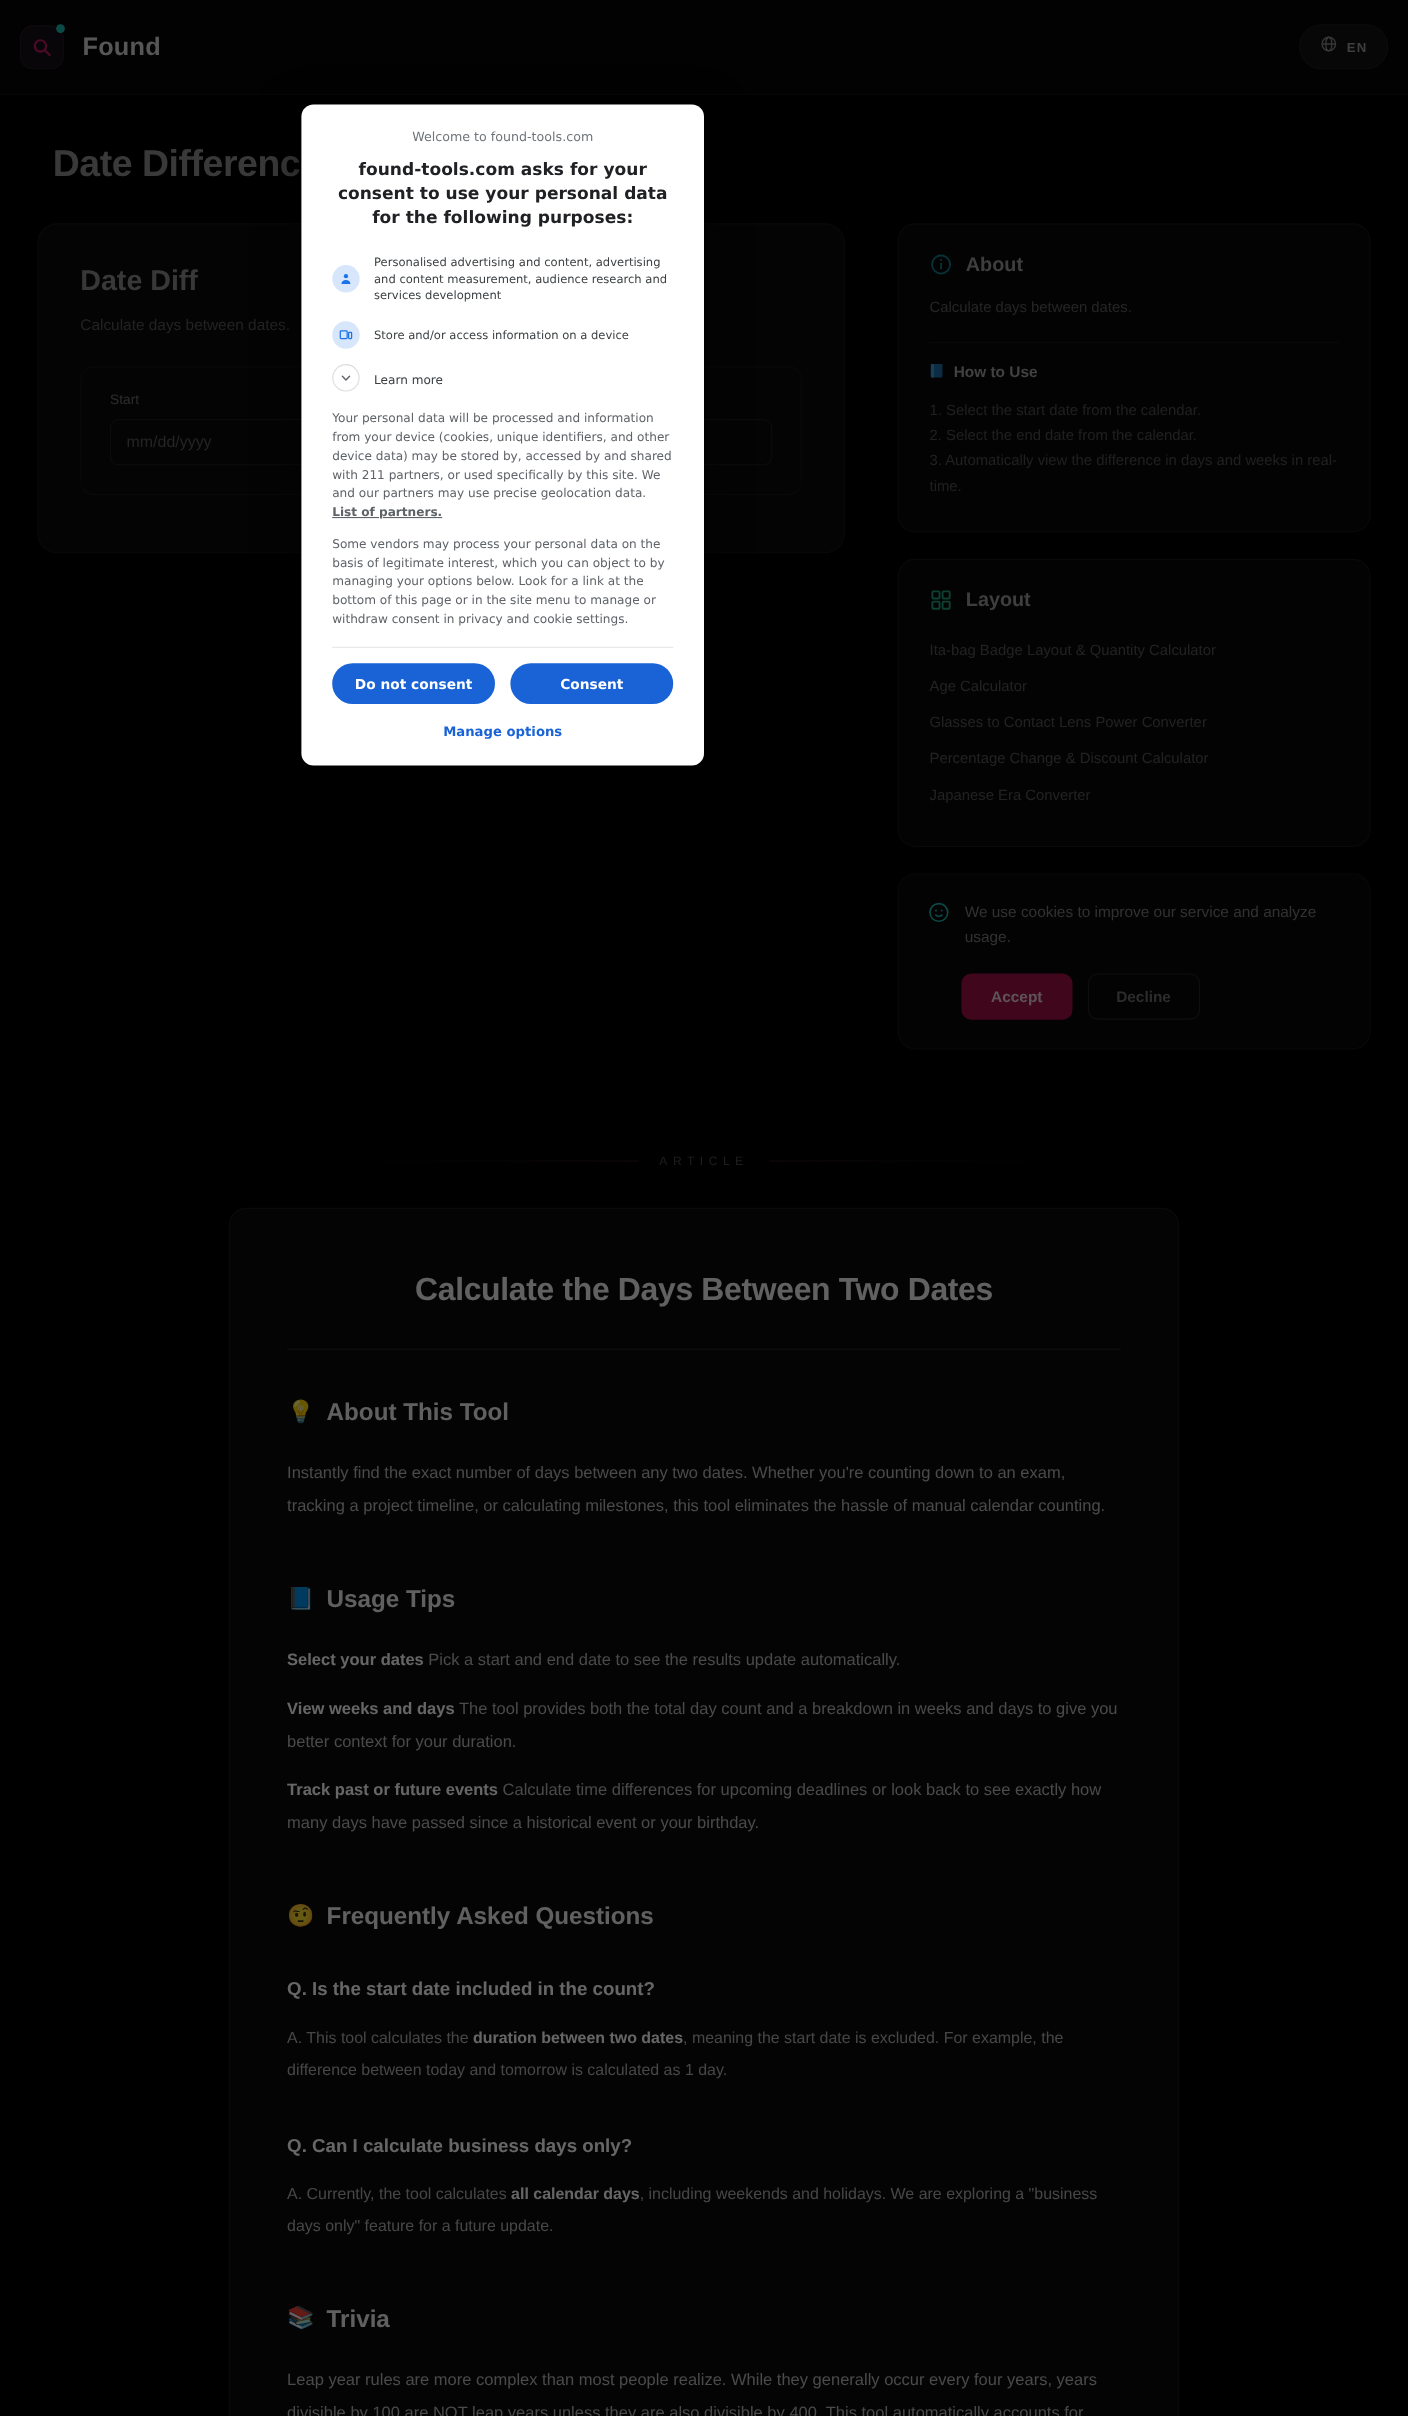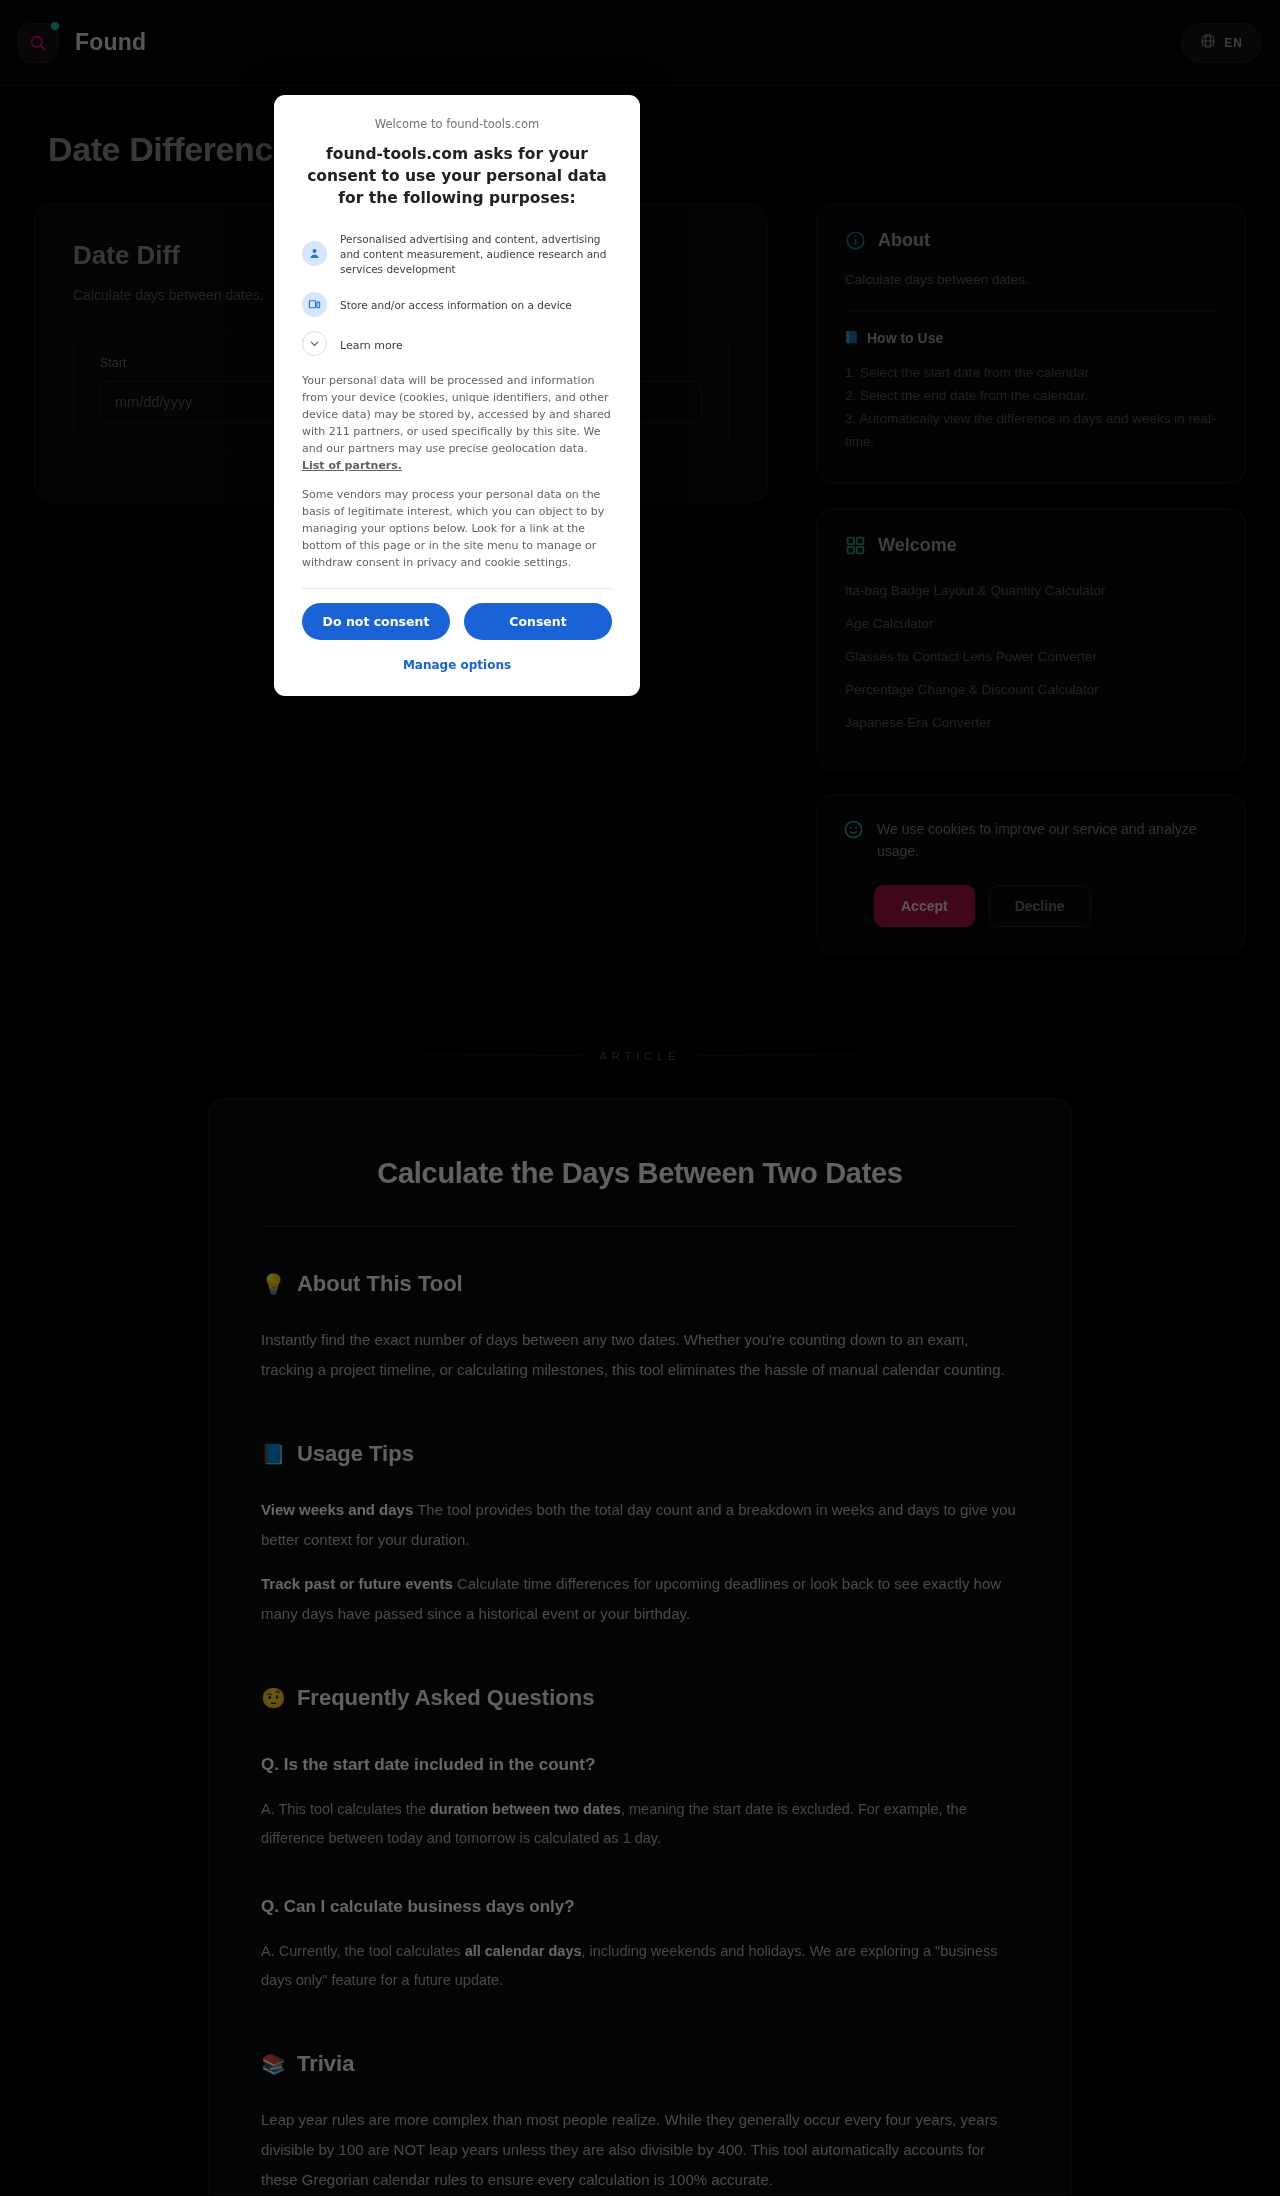--- a/index.html
+++ b/index.html
@@ -411,21 +411,21 @@
         <div class="rail-card">
           <div class="rail-head">
             <span class="icon-sq">
               <svg viewBox="0 0 24 24" fill="none" stroke="#20a07a" stroke-width="2">
                 <rect x="3" y="3" width="7.4" height="7.4" rx="1"></rect>
                 <rect x="13.6" y="3" width="7.4" height="7.4" rx="1"></rect>
                 <rect x="3" y="13.6" width="7.4" height="7.4" rx="1"></rect>
                 <rect x="13.6" y="13.6" width="7.4" height="7.4" rx="1"></rect>
               </svg>
             </span>
-            <span class="title">Welcome</span>
+            <span class="title">Layout</span>
           </div>
           <a class="rel-link">Ita-bag Badge Layout &amp; Quantity Calculator</a>
           <a class="rel-link">Age Calculator</a>
           <a class="rel-link">Glasses to Contact Lens Power Converter</a>
           <a class="rel-link">Percentage Change &amp; Discount Calculator</a>
           <a class="rel-link">Japanese Era Converter</a>
         </div>
 
         <div class="cookie-card">
           <div class="cookie-row">
@@ -462,20 +462,23 @@
         <span class="emoji">💡</span>
         <span>About This Tool</span>
       </div>
       <p class="art-p">Instantly find the exact number of days between any two dates. Whether you're counting down to an exam, tracking a project timeline, or calculating milestones, this tool eliminates the hassle of manual calendar counting.</p>
 
       <div class="art-h2 spaced">
         <span class="emoji">📘</span>
         <span>Usage Tips</span>
       </div>
       <p class="tip">
+        <b>Select your dates</b><span> Pick a start and end date to see the results update automatically.</span>
+      </p>
+      <p class="tip">
         <b>View weeks and days</b><span> The tool provides both the total day count and a breakdown in weeks and days to give you better context for your duration.</span>
       </p>
       <p class="tip">
         <b>Track past or future events</b><span> Calculate time differences for upcoming deadlines or look back to see exactly how many days have passed since a historical event or your birthday.</span>
       </p>
 
       <div class="art-h2 spaced">
         <span class="emoji">🤨</span>
         <span>Frequently Asked Questions</span>
       </div>

